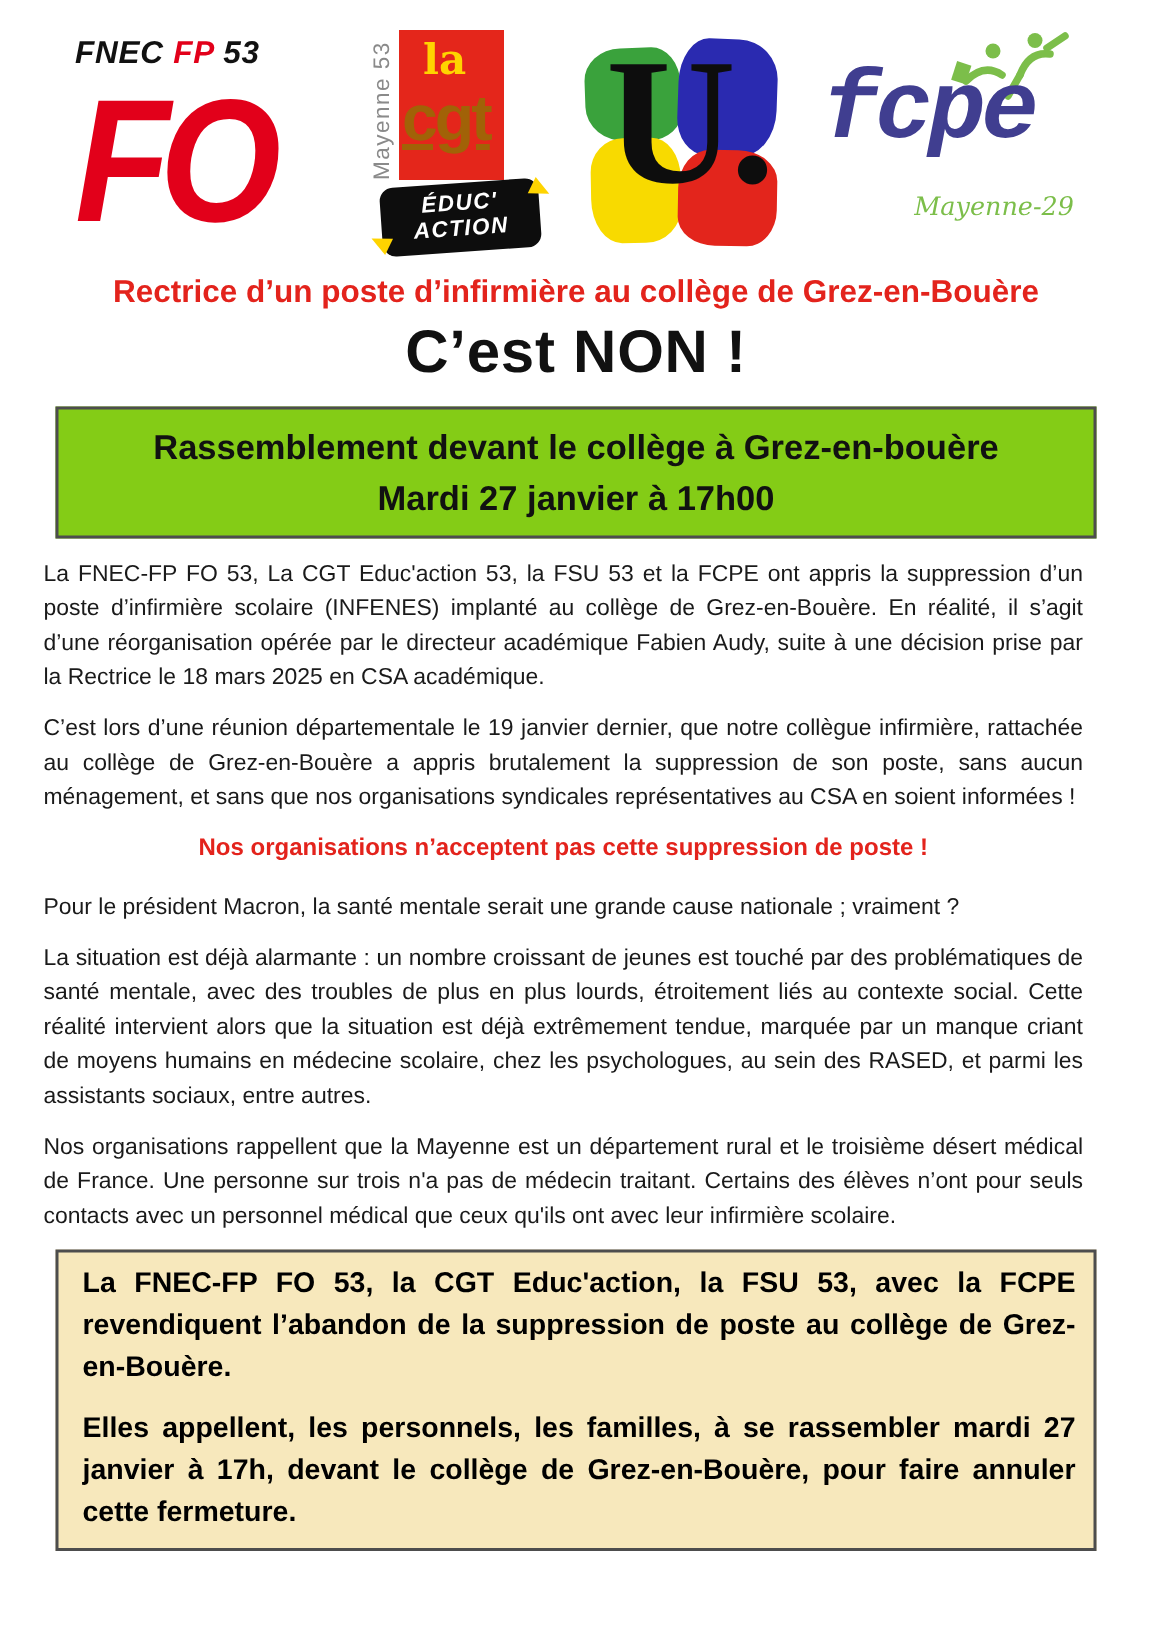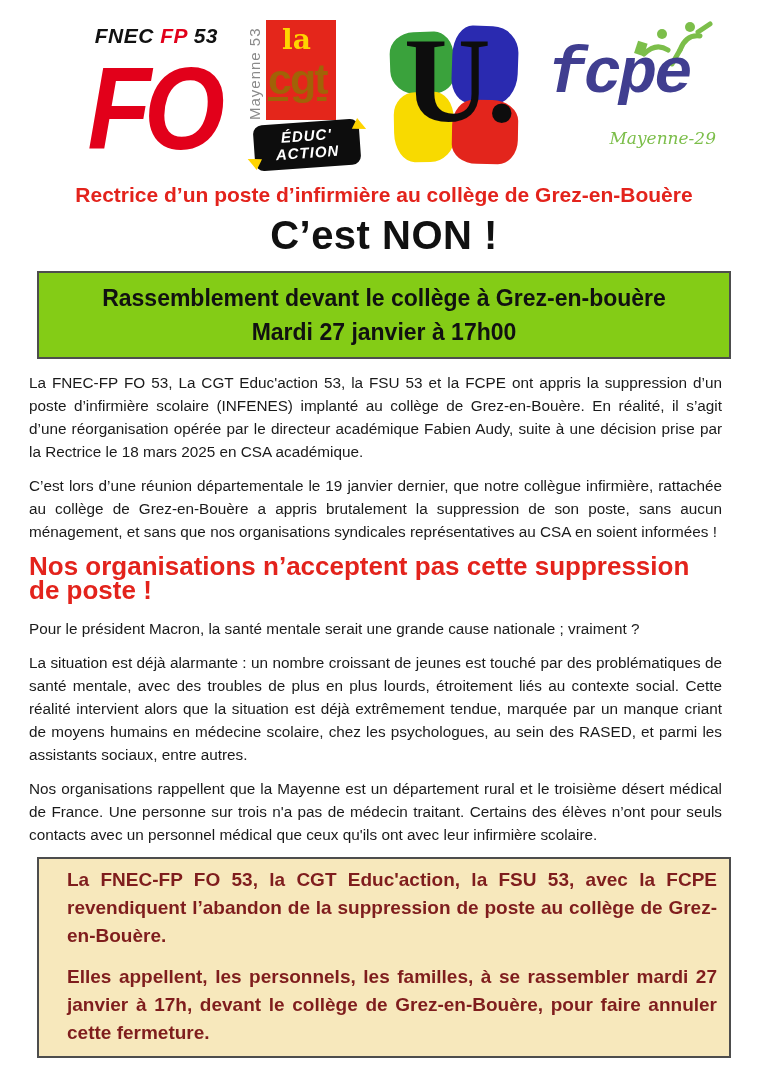--- a/index.html
+++ b/index.html
@@ -13,21 +13,21 @@
   }
   .page { width: 768px; height: 1086px; padding-top: 18px; }
 
   
   .logos {
     display: flex; justify-content: space-between; align-items: flex-start;
     padding: 0 50px; height: 152px;
   }
 
   
-  .logo-fo { width: 168px; text-align: right; padding-top: 6px; }
+  .logo-fo { width: 168px; text-align: left; padding-top: 6px; }
   .fo-top { font-style: italic; font-weight: bold; font-size: 21px; color: #111; white-space: nowrap; letter-spacing: 0.5px; }
   .fo-top .fo-red { color: #e2001a; }
   .fo-big {
     color: #e2001a; font-weight: bold; font-style: italic;
     font-size: 104px; line-height: 104px; letter-spacing: -7px;
     transform: scaleY(1.12); transform-origin: top center; margin-top: 2px;
   }
 
   
   .logo-cgt { position: relative; width: 128px; height: 152px; }
@@ -112,33 +112,33 @@
   }
   .rally-box .line { font-weight: bold; font-size: 23px; line-height: 34px; color: #111; }
 
   
   .content { padding: 12px 46px 0 29px; }
   p.body {
     font-size: 15.3px; line-height: 23px; text-align: justify;
     margin: 0 0 11px 0; color: #1a1a1a;
   }
   .red-heading {
-    text-align: left; color: #e3231c; font-weight: bold;
-    font-size: 26px; line-height: 24px; margin: 3px 0 15px 0;
+    text-align: center; color: #e3231c; font-weight: bold;
+    font-size: 16px; line-height: 24px; margin: 3px 0 15px 0;
   }
 
   
   .demand-box {
     margin: 3px 37px 0 37px;
     background: #f7e8bc; border: 2px solid #4d4d4d;
     padding: 7px 12px 9px 12px;
   }
   .demand-box p {
     font-weight: bold; font-size: 19px; line-height: 28px;
-    text-align: justify; margin: 0 0 13px 16px; color: #7f1d1d;
+    text-align: justify; margin: 0 0 13px 4px; color: #000000;
   }
   .demand-box p:last-child { margin-bottom: 0; }
 </style>
 </head>
 <body>
 
 <div class="page">
 
   <div class="logos">
 

